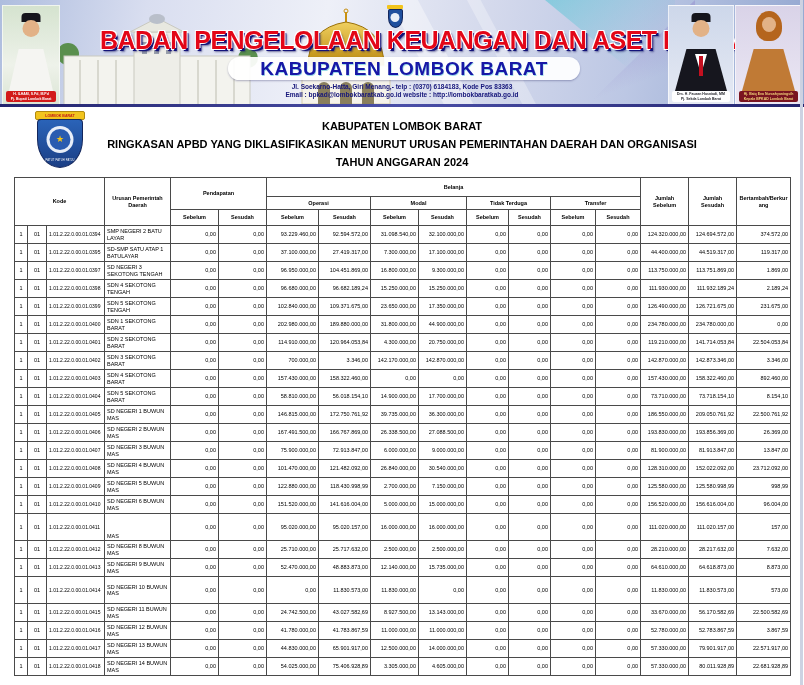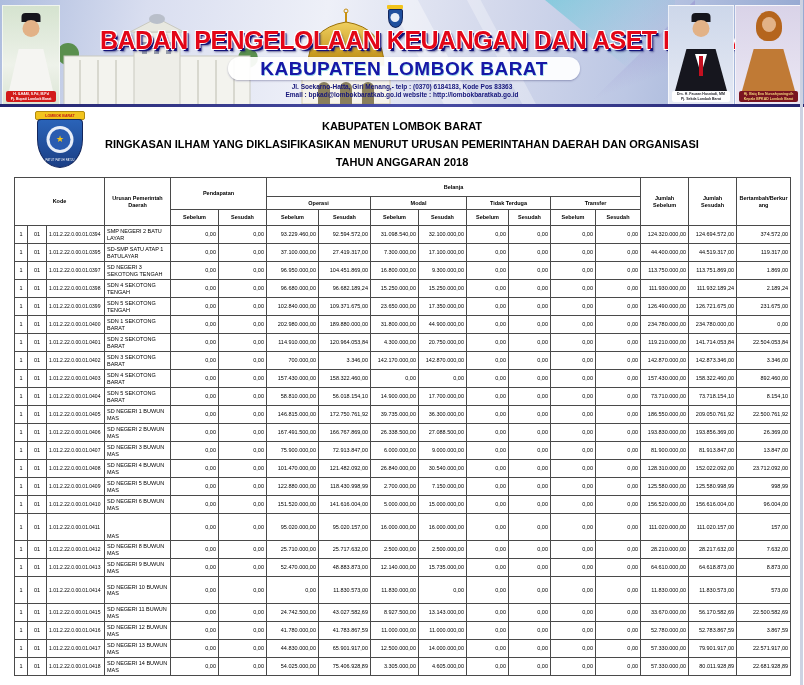--- a/index.html
+++ b/index.html
@@ -210,22 +210,22 @@
     <div class="shield">
       <div class="ring">
           <div class="core">★</div>
         </div>
       <div class="motto">PATUT PATUH PATJU</div>
     </div>
   </div>
 
   <div class="title-block">
     <div>KABUPATEN LOMBOK BARAT</div>
-    <div>RINGKASAN ILHAM YANG DIKLASIFIKASIKAN MENURUT URUSAN PEMERINTAHAN DAERAH DAN ORGANISASI</div>
-    <div>TAHUN ANGGARAN 2018</div>
+    <div>RINGKASAN APBD YANG DIKLASIFIKASIKAN MENURUT URUSAN PEMERINTAHAN DAERAH DAN ORGANISASI</div>
+    <div>TAHUN ANGGARAN 2024</div>
   </div>
 
   <div class="table-wrap">
     <table class="t">
       <colgroup>
         <col style="width:13px">
           <col style="width:19px">
           <col style="width:58px">
           <col style="width:66px">
         <col style="width:48px">

